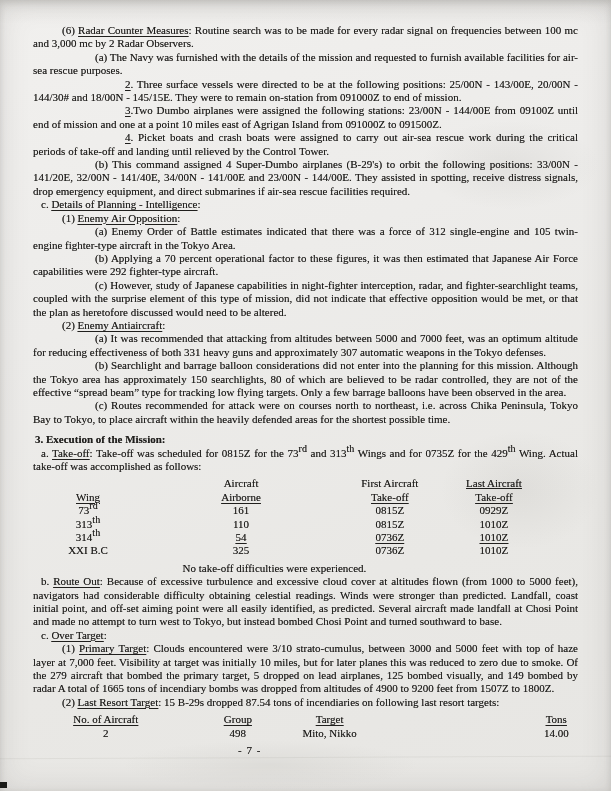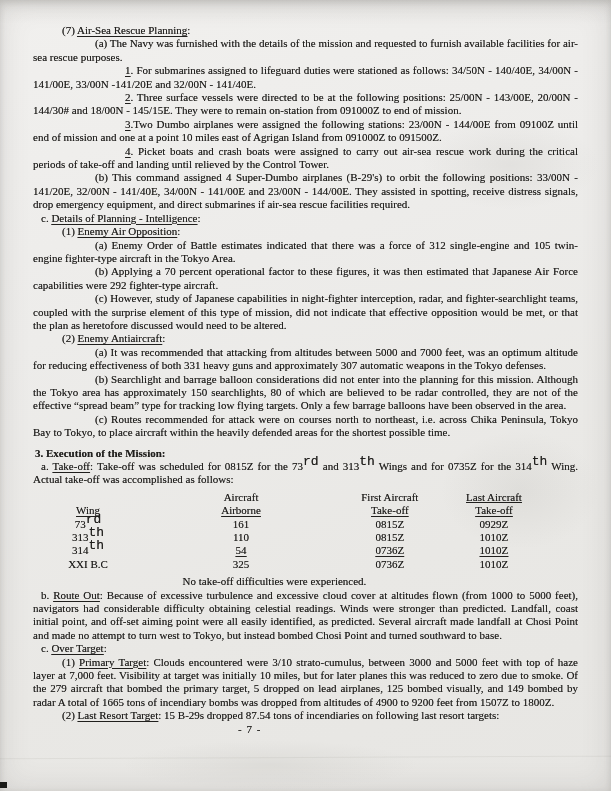--- a/index.html
+++ b/index.html
@@ -29,59 +29,58 @@
   .content{position:absolute;left:33px;right:33px;top:24px;text-align:justify;
     text-shadow:0 0 0.3px rgba(35,34,32,0.65);}
   .content p{margin:0;}
   .i0{text-indent:2px;font-weight:bold;}
   .iA{text-indent:8px;}
   .i1{text-indent:29px;}
   .i2{text-indent:62px;}
   .i3{text-indent:92px;}
   .gap{margin-top:7px !important;}
   .u{text-decoration:underline;text-underline-offset:2px;text-decoration-thickness:1px;}
-  sup{font-size:13px;line-height:0;font-family:Liberation Mono, monospace;}
+  sup{font-size:10px;line-height:0;}
   .ttable{margin:4px;}
   .trow{position:relative;height:13.4px;text-align:left;text-indent:0;}
   .tcell{position:absolute;transform:translateX(-50%);white-space:nowrap;top:0;}
   .note{text-align:center;margin-right:62px !important;text-indent:0;}
   .footer{margin-top:6px;text-align:left;text-indent:0;}
   .footer span{display:inline-block;margin-left:205px;letter-spacing:1px;}
 </style>
 </head>
 <body>
 
 <div class="page">
   <div class="top-shade"></div>
   <div class="ghost g1"></div>
   <div class="ghost g2"></div>
   <div class="ghost g3"></div>
   <div class="crease"></div>
   <div class="corner-mark"></div>
 
   <div class="content">
     <div id="paras-top">
-        <p class="i1"><span>(7) </span><span class="u">Air-Sea Rescue Planning</span><span>:</span></p>
+        <p class="i1"><span>(6) </span><span class="u">Radar Counter Measures</span><span>: Routine search was to be made for every radar signal on frequencies between 100 mc and 3,000 mc by 2 Radar Observers.</span></p>
         <p class="i2"><span>(a) The Navy was furnished with the details of the mission and requested to furnish available facilities for air-sea rescue purposes.</span></p>
-        <p class="i3"><span class="u">1</span><span>. For submarines assigned to lifeguard duties were stationed as follows: 34/50N - 140/40E, 34/00N - 141/00E, 33/00N -141/20E and 32/00N - 141/40E.</span></p>
         <p class="i3"><span class="u">2</span><span>. Three surface vessels were directed to be at the following positions: 25/00N - 143/00E, 20/00N - 144/30# and 18/00N - 145/15E. They were to remain on-station from 091000Z to end of mission.</span></p>
         <p class="i3"><span class="u">3</span><span>.Two Dumbo airplanes were assigned the following stations: 23/00N - 144/00E from 09100Z until end of mission and one at a point 10 miles east of Agrigan Island from 091000Z to 091500Z.</span></p>
         <p class="i3"><span class="u">4</span><span>. Picket boats and crash boats were assigned to carry out air-sea rescue work during the critical periods of take-off and landing until relieved by the Control Tower.</span></p>
         <p class="i2"><span>(b) This command assigned 4 Super-Dumbo airplanes (B-29's) to orbit the following positions: 33/00N - 141/20E, 32/00N - 141/40E, 34/00N - 141/00E and 23/00N - 144/00E. They assisted in spotting, receive distress signals, drop emergency equipment, and direct submarines if air-sea rescue facilities required.</span></p>
         <p class="iA"><span>c. </span><span class="u">Details of Planning - Intelligence</span><span>:</span></p>
         <p class="i1"><span>(1) </span><span class="u">Enemy Air Opposition</span><span>:</span></p>
         <p class="i2"><span>(a) Enemy Order of Battle estimates indicated that there was a force of 312 single-engine and 105 twin-engine fighter-type aircraft in the Tokyo Area.</span></p>
         <p class="i2"><span>(b) Applying a 70 percent operational factor to these figures, it was then estimated that Japanese Air Force capabilities were 292 fighter-type aircraft.</span></p>
         <p class="i2"><span>(c) However, study of Japanese capabilities in night-fighter interception, radar, and fighter-searchlight teams, coupled with the surprise element of this type of mission, did not indicate that effective opposition would be met, or that the plan as heretofore discussed would need to be altered.</span></p>
         <p class="i1"><span>(2) </span><span class="u">Enemy Antiaircraft</span><span>:</span></p>
         <p class="i2"><span>(a) It was recommended that attacking from altitudes between 5000 and 7000 feet, was an optimum altitude for reducing effectiveness of both 331 heavy guns and approximately 307 automatic weapons in the Tokyo defenses.</span></p>
         <p class="i2"><span>(b) Searchlight and barrage balloon considerations did not enter into the planning for this mission. Although the Tokyo area has approximately 150 searchlights, 80 of which are believed to be radar controlled, they are not of the effective “spread beam” type for tracking low flying targets. Only a few barrage balloons have been observed in the area.</span></p>
         <p class="i2"><span>(c) Routes recommended for attack were on courses north to northeast, i.e. across Chika Peninsula, Tokyo Bay to Tokyo, to place aircraft within the heavily defended areas for the shortest possible time.</span></p>
         <p class="i0 gap"><span>3. Execution of the Mission:</span></p>
-        <p class="iA"><span>a. </span><span class="u">Take-off</span><span>: Take-off was scheduled for 0815Z for the 73</span><sup>rd</sup><span> and 313</span><sup>th</sup><span> Wings and for 0735Z for the 314</span><sup>th</sup><span> Wing. Actual take-off was accomplished as follows:</span></p>
+        <p class="iA"><span>a. </span><span class="u">Take-off</span><span>: Take-off was scheduled for 0815Z for the 73</span><sup>rd</sup><span> and 313</span><sup>th</sup><span> Wings and for 0735Z for the 429</span><sup>th</sup><span> Wing. Actual take-off was accomplished as follows:</span></p>
       </div>
     <div id="takeoff-table" class="ttable">
         <div class="trow">
           <span class="tcell" style="left: 38%;">Aircraft</span>
           <span class="tcell" style="left: 65.7%;">First Aircraft</span>
           <span class="tcell" style="left: 85.1%; text-decoration: underline;">Last Aircraft</span>
         </div>
         <div class="trow">
           <span class="tcell u" style="left: 9.5%;">Wing</span>
           <span class="tcell u" style="left: 38%;">Airborne</span>
@@ -113,15 +112,29 @@
           <span class="tcell" style="left: 85.1%;">1010Z</span>
         </div>
       </div>
     <p class="note">No take-off difficulties were experienced.</p>
     <div id="paras-mid">
         <p class="iA"><span>b. </span><span class="u">Route Out</span><span>: Because of excessive turbulence and excessive cloud cover at altitudes flown (from 1000 to 5000 feet), navigators had considerable difficulty obtaining celestial readings. Winds were stronger than predicted. Landfall, coast initial point, and off-set aiming point were all easily identified, as predicted. Several aircraft made landfall at Chosi Point and made no attempt to turn west to Tokyo, but instead bombed Chosi Point and turned southward to base.</span></p>
         <p class="iA"><span>c. </span><span class="u">Over Target</span><span>:</span></p>
         <p class="i1"><span>(1) </span><span class="u">Primary Target</span><span>: Clouds encountered were 3/10 strato-cumulus, between 3000 and 5000 feet with top of haze layer at 7,000 feet. Visibility at target was initially 10 miles, but for later planes this was reduced to zero due to smoke. Of the 279 aircraft that bombed the primary target, 5 dropped on lead airplanes, 125 bombed visually, and 149 bombed by radar A total of 1665 tons of incendiary bombs was dropped from altitudes of 4900 to 9200 feet from 1507Z to 1800Z.</span></p>
         <p class="i1"><span>(2) </span><span class="u">Last Resort Target</span><span>: 15 B-29s dropped 87.54 tons of incendiaries on following last resort targets:</span></p>
       </div>
+    <div id="last-resort-table" class="ttable">
+        <div class="trow">
+          <span class="tcell u" style="left: 12.8%;">No. of Aircraft</span>
+          <span class="tcell u" style="left: 37.4%;">Group</span>
+          <span class="tcell u" style="left: 54.5%;">Target</span>
+          <span class="tcell u" style="left: 96.7%;">Tons</span>
+        </div>
+        <div class="trow">
+          <span class="tcell" style="left: 12.8%;">2</span>
+          <span class="tcell" style="left: 37.4%;">498</span>
+          <span class="tcell" style="left: 54.5%;">Mito, Nikko</span>
+          <span class="tcell" style="left: 96.7%;">14.00</span>
+        </div>
+      </div>
     <p class="footer"><span>- 7 -</span></p>
   </div>
 </div>
 
 </body></html>

